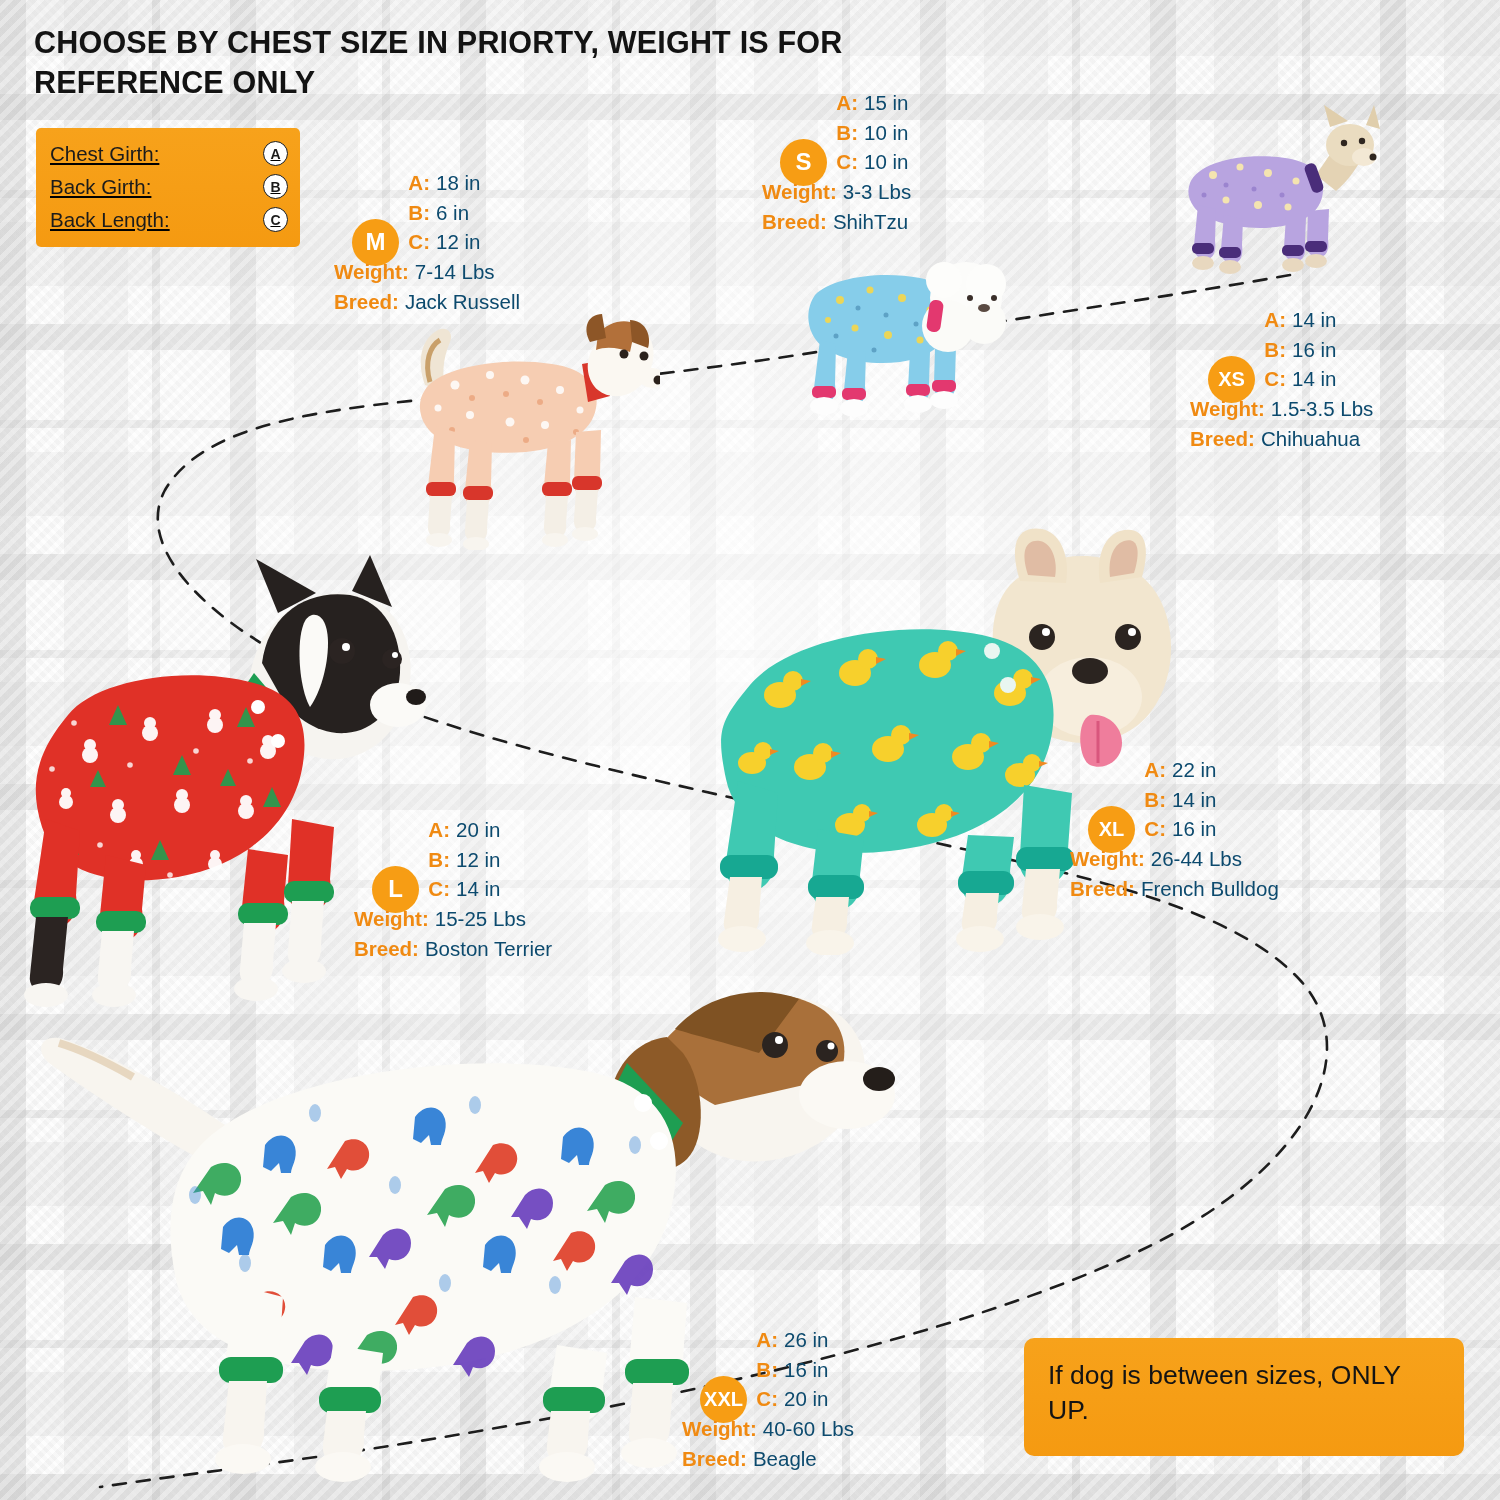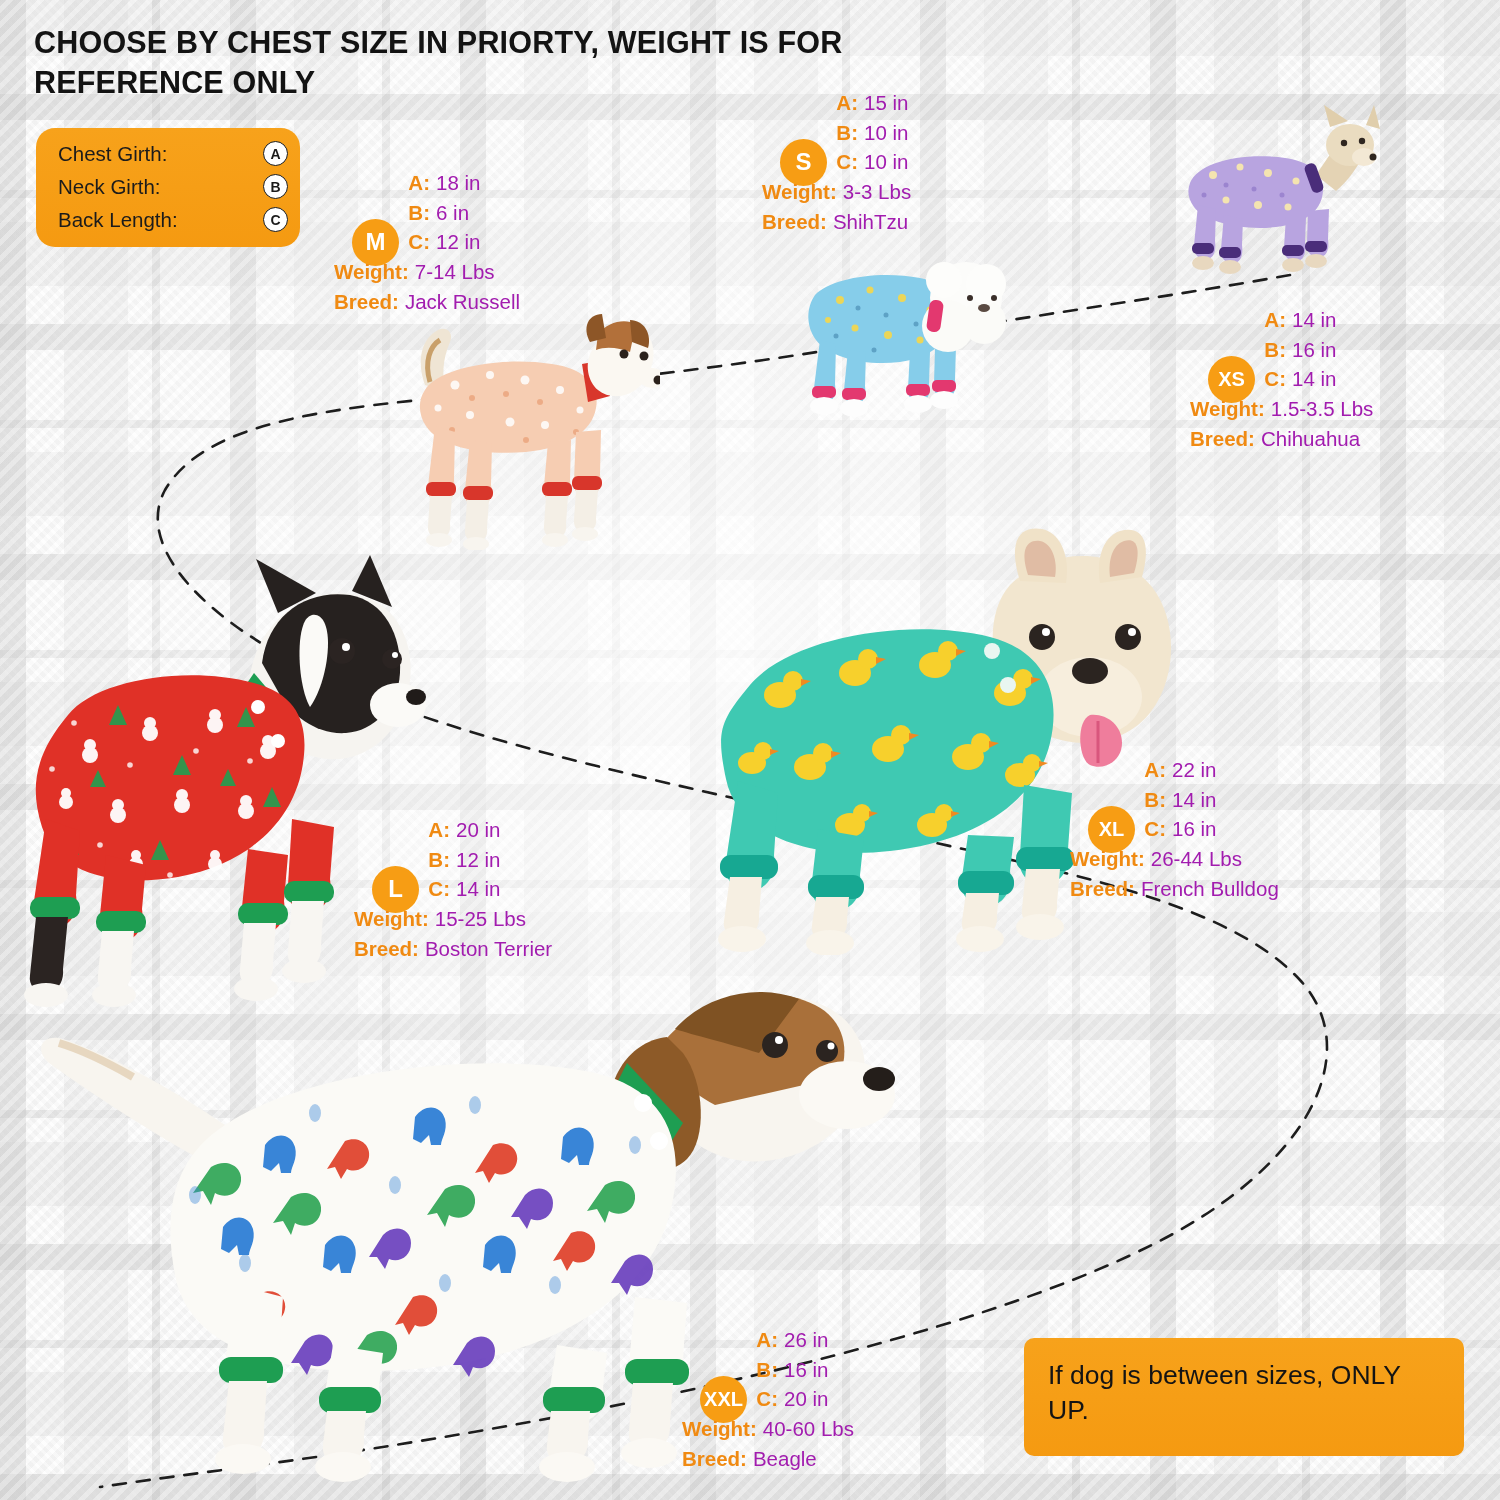--- a/index.html
+++ b/index.html
@@ -73,23 +73,24 @@
     letter-spacing: 0.2px;
   }
 
   
   .legend {
     position: absolute;
     left: 36px;
     top: 128px;
     width: 264px;
     background: linear-gradient(180deg, #f7a21b 0%, #f59a11 100%);
-    border-radius: 19px;
-    padding: 9px 12px 11px 22px;
+    border-radius: 5px;
+    padding: 9px 12px 11px 14px;
     box-sizing: border-box;
+    text-decoration: underline;
   }
   .legend-row {
     display: flex;
     align-items: center;
     height: 33px;
     color: #1b1b1b;
     font-size: 20.5px;
   }
   .legend-label { flex: 1; }
   .legend-badge {
@@ -131,21 +132,21 @@
     line-height: 1.45;
     white-space: nowrap;
   }
   .size-lines .ln { display: flex; }
   .size-lines .k {
     color: #f08a12;
     font-weight: bold;
     text-align: right;
   }
   .size-lines .v {
-    color: #a21caf;
+    color: #0c4a6e;
     margin-left: 6px;
   }
   
   .kw-ab { width: 22px; }
 
   
   .dashpath {
     position: absolute;
     inset: 0;
     pointer-events: none;
@@ -188,21 +189,21 @@
   </svg>
 
   <div class="title">CHOOSE BY CHEST SIZE IN PRIORTY, WEIGHT IS FOR REFERENCE ONLY</div>
 
   <div class="legend">
     <div class="legend-row">
       <span class="legend-label">Chest Girth:</span>
       <span class="legend-badge">A</span>
     </div>
     <div class="legend-row">
-      <span class="legend-label">Neck Girth:</span>
+      <span class="legend-label">Back Girth:</span>
       <span class="legend-badge">B</span>
     </div>
     <div class="legend-row">
       <span class="legend-label">Back Length:</span>
       <span class="legend-badge">C</span>
     </div>
   </div>
 
   <svg class="dog" style="left:770px; top:240px;" width="250" height="200" viewBox="0 0 250 200">
 

